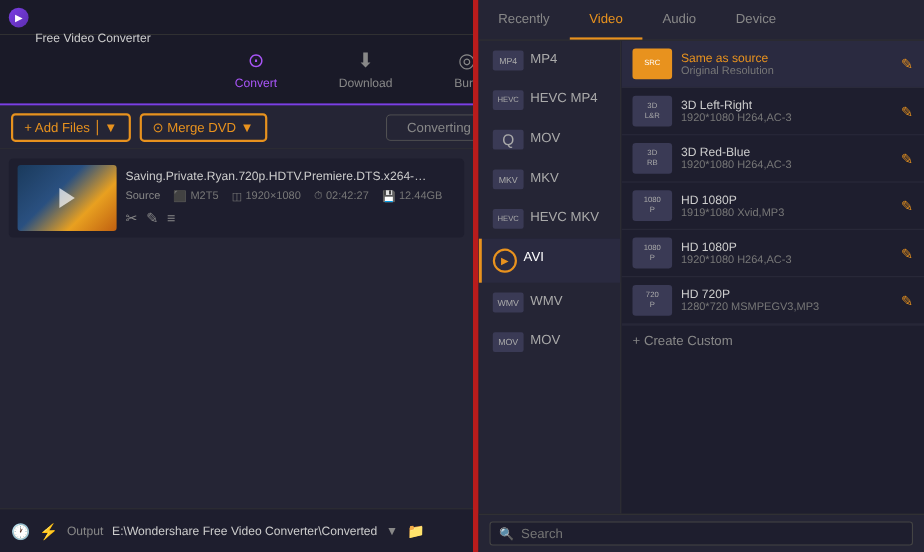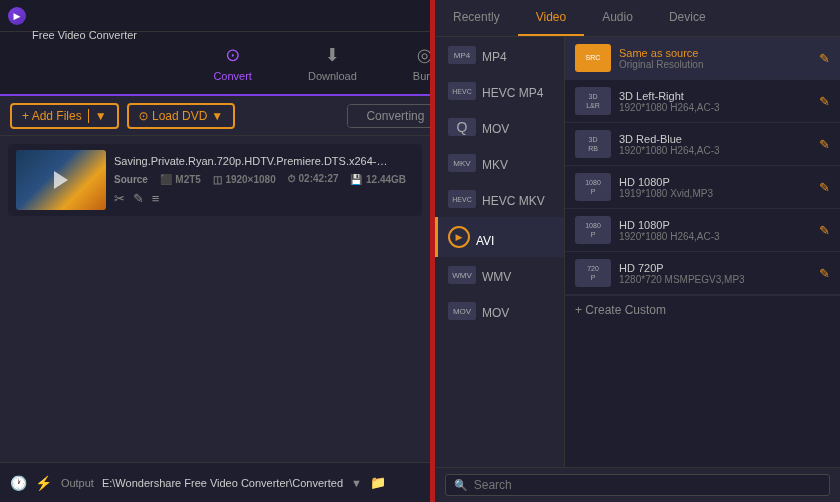--- a/index.html
+++ b/index.html
@@ -234,22 +234,21 @@
       font-size: 11px;
       margin-bottom: 6px;
       white-space: nowrap;
       overflow: hidden;
       text-overflow: ellipsis;
       max-width: 280px;
     }
     .file-meta {
       display: flex;
       gap: 12px;
-      align-items: flex-end;
-      font-weight: bold;
+      align-items: flex-start;
     }
     .meta-group {
       display: flex;
       align-items: center;
       gap: 3px;
       color: #777;
       font-size: 10px;
     }
     .meta-label {
       color: #888;
@@ -310,21 +309,21 @@
       border-right: 1px solid #333;
       overflow-y: auto;
       background: #252535;
     }
     .format-left::-webkit-scrollbar { width: 4px; }
     .format-left::-webkit-scrollbar-track { background: #1e1e2e; }
     .format-left::-webkit-scrollbar-thumb { background: #444; }
 
     .format-left-item {
       display: flex;
-      align-items: flex-end;
+      align-items: flex-start;
       gap: 6px;
       padding: 9px 10px;
       cursor: pointer;
       color: #aaa;
       font-size: 12px;
       border-left: 3px solid transparent;
     }
     .format-left-item.selected {
       border-left: 3px solid #e8921e;
       background: #2a2a40;
@@ -560,21 +559,21 @@
     <span class="nav-label">Toolbox</span>
   </div>
 </div>
 
 <div class="toolbar">
   <button class="btn-add-files">
     <span>+ Add Files</span>
     <span class="dropdown-arrow">▼</span>
   </button>
   <button class="btn-load-dvd">
-    <span>⊙ Load DVD</span>
+    <span>⊙ Merge DVD</span>
     <span>▼</span>
   </button>
   <div class="toolbar-spacer"></div>
   <div class="tab-group">
     <button class="tab-btn">Converting</button>
     <button class="tab-btn active">Converted</button>
   </div>
   <div class="toolbar-spacer"></div>
   <span class="convert-to-label">Convert all files to:</span>
   <div class="format-selector">

